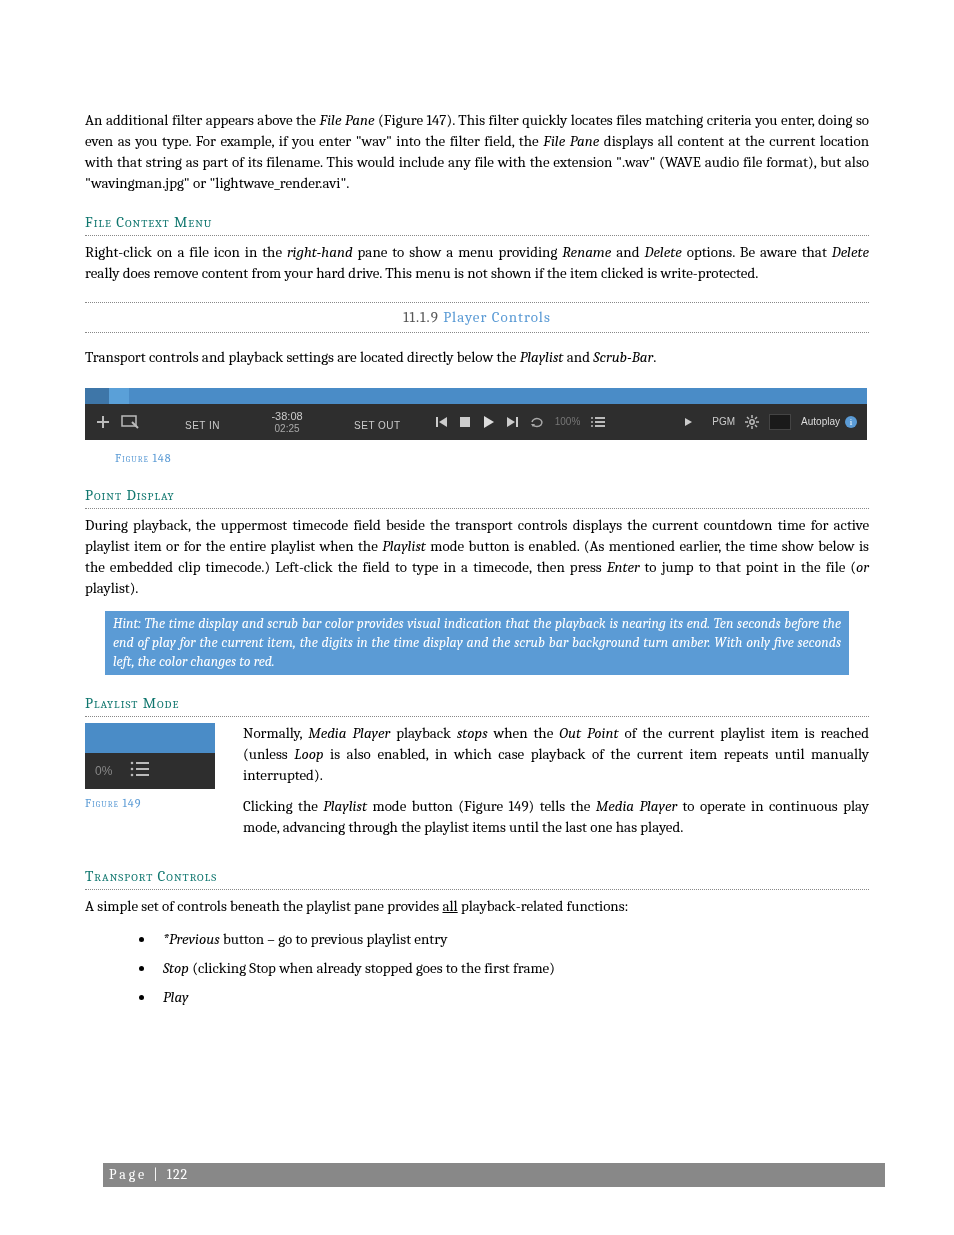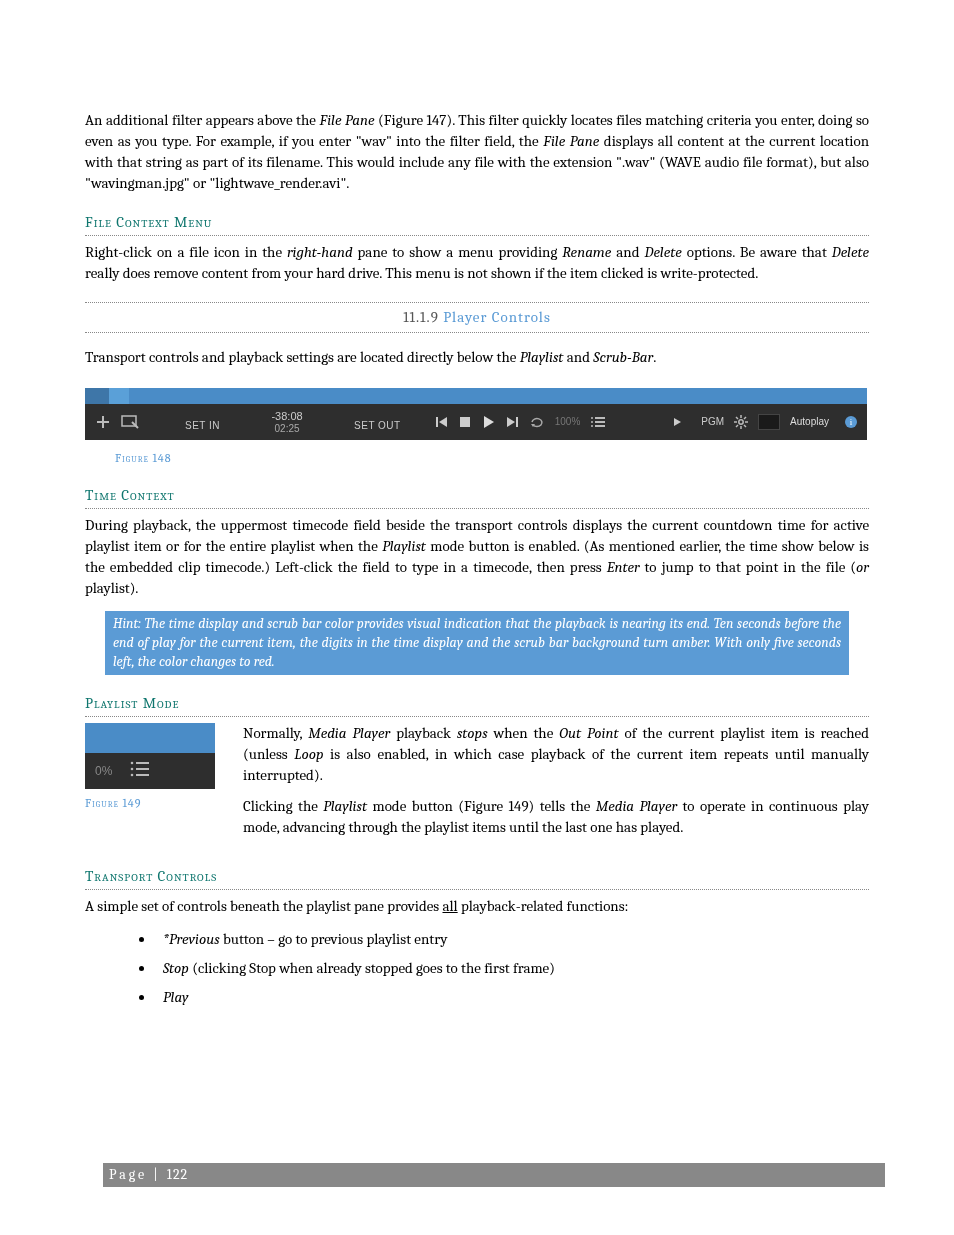--- a/index.html
+++ b/index.html
@@ -123,21 +123,21 @@
     font-size: 11px;
     min-width: 50px;
   }
   .timebox .top { color: #ccc; }
   .timebox .bot { color: #aaa; font-size: 10px; }
   .lbl { color: #ccc; font-size: 10px; letter-spacing: 0.5px; margin-top: 8px; }
   .pct { color: #777; font-size: 10px; }
   .spacer { flex: 1; }
   .pgm { display: inline-flex; align-items: center; gap: 20px; color: #ccc; font-size: 10px; }
   .darkbox { width: 20px; height: 14px; background: #1a1a1a; border: 1px solid #444; }
-  .autoplay { display: inline-flex; align-items: center; gap: 16px; color: #ddd; font-size: 10px; }
+  .autoplay { display: inline-flex; align-items: center; gap: 5px; color: #ddd; font-size: 10px; }
   .circle-i {
     width: 12px; height: 12px; border-radius: 50%;
     background: #5B9BD5; color: #fff;
     font-size: 9px; line-height: 12px; text-align: center;
     font-family: serif;
   }
 
   
   .fig149-wrap { margin-top: 6px; }
   .fig149-row { display: flex; gap: 28px; align-items: flex-start; }
@@ -281,21 +281,21 @@
       </span>
       <span class="darkbox"></span>
       <span class="autoplay">
         <span>Autoplay</span>
         <span class="circle-i">i</span>
       </span>
     </div>
   </div>
   <div class="fig-caption">Figure 148</div>
 
-  <div class="heading-minor">Time Context</div>
+  <div class="heading-minor">Point Display</div>
 
   <p class="para">
     <span>During playback, the uppermost timecode field beside the transport controls displays the current countdown time for active playlist item or for the entire playlist when the </span><em>Playlist</em><span> mode button is enabled.  (As mentioned earlier, the time show below is the embedded clip timecode.)  Left-click the field to type in a timecode, then press </span><em>Enter</em><span> to jump to that point in the file (</span><em>or</em><span> playlist).</span>
   </p>
 
   <div class="hint-box">Hint: The time display and scrub bar color provides visual indication that the playback is nearing its end.  Ten seconds before the end of play for the current item, the digits in the time display and the scrub bar background turn amber.   With only five seconds left, the color changes to red.</div>
 
   <div class="heading-minor">Playlist Mode</div>
 
   <div class="fig149-wrap">

